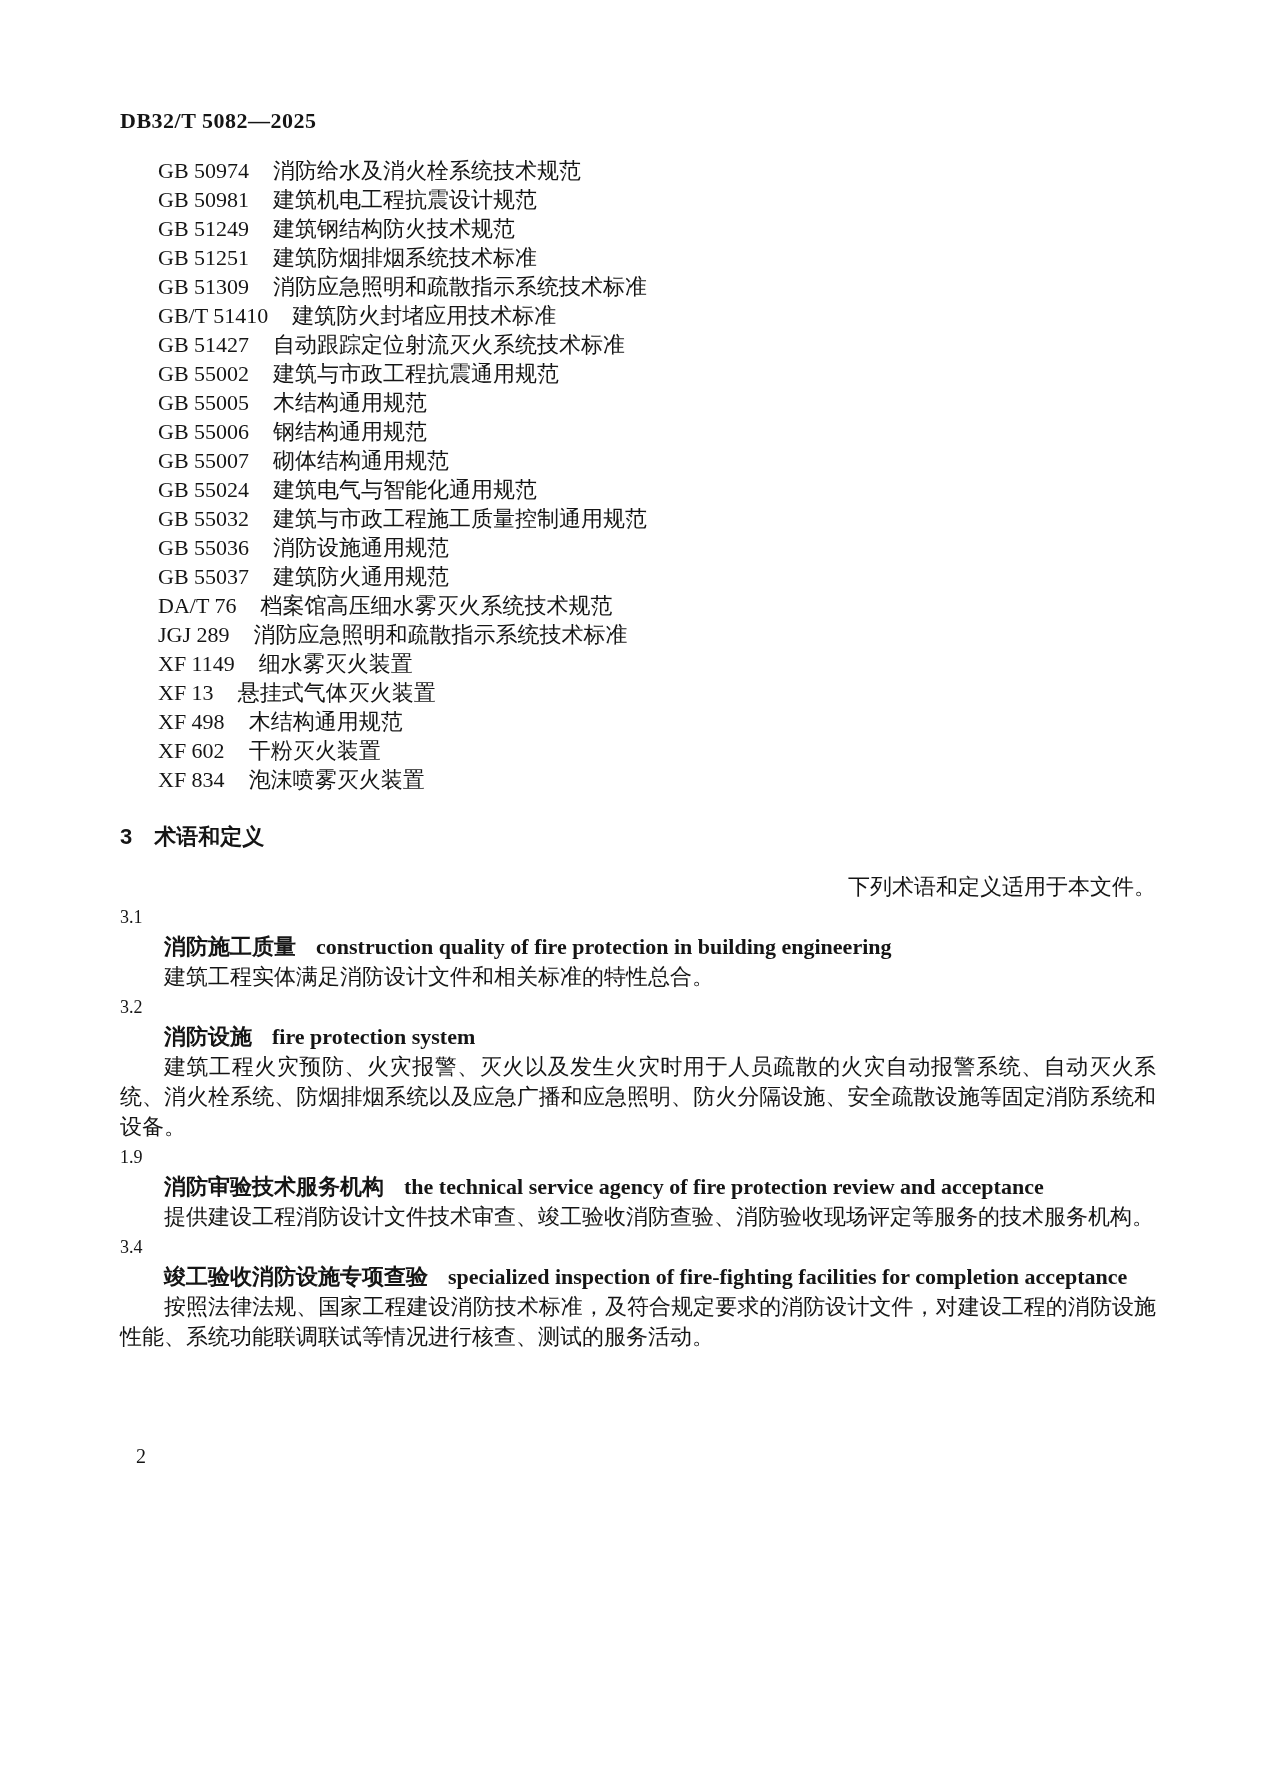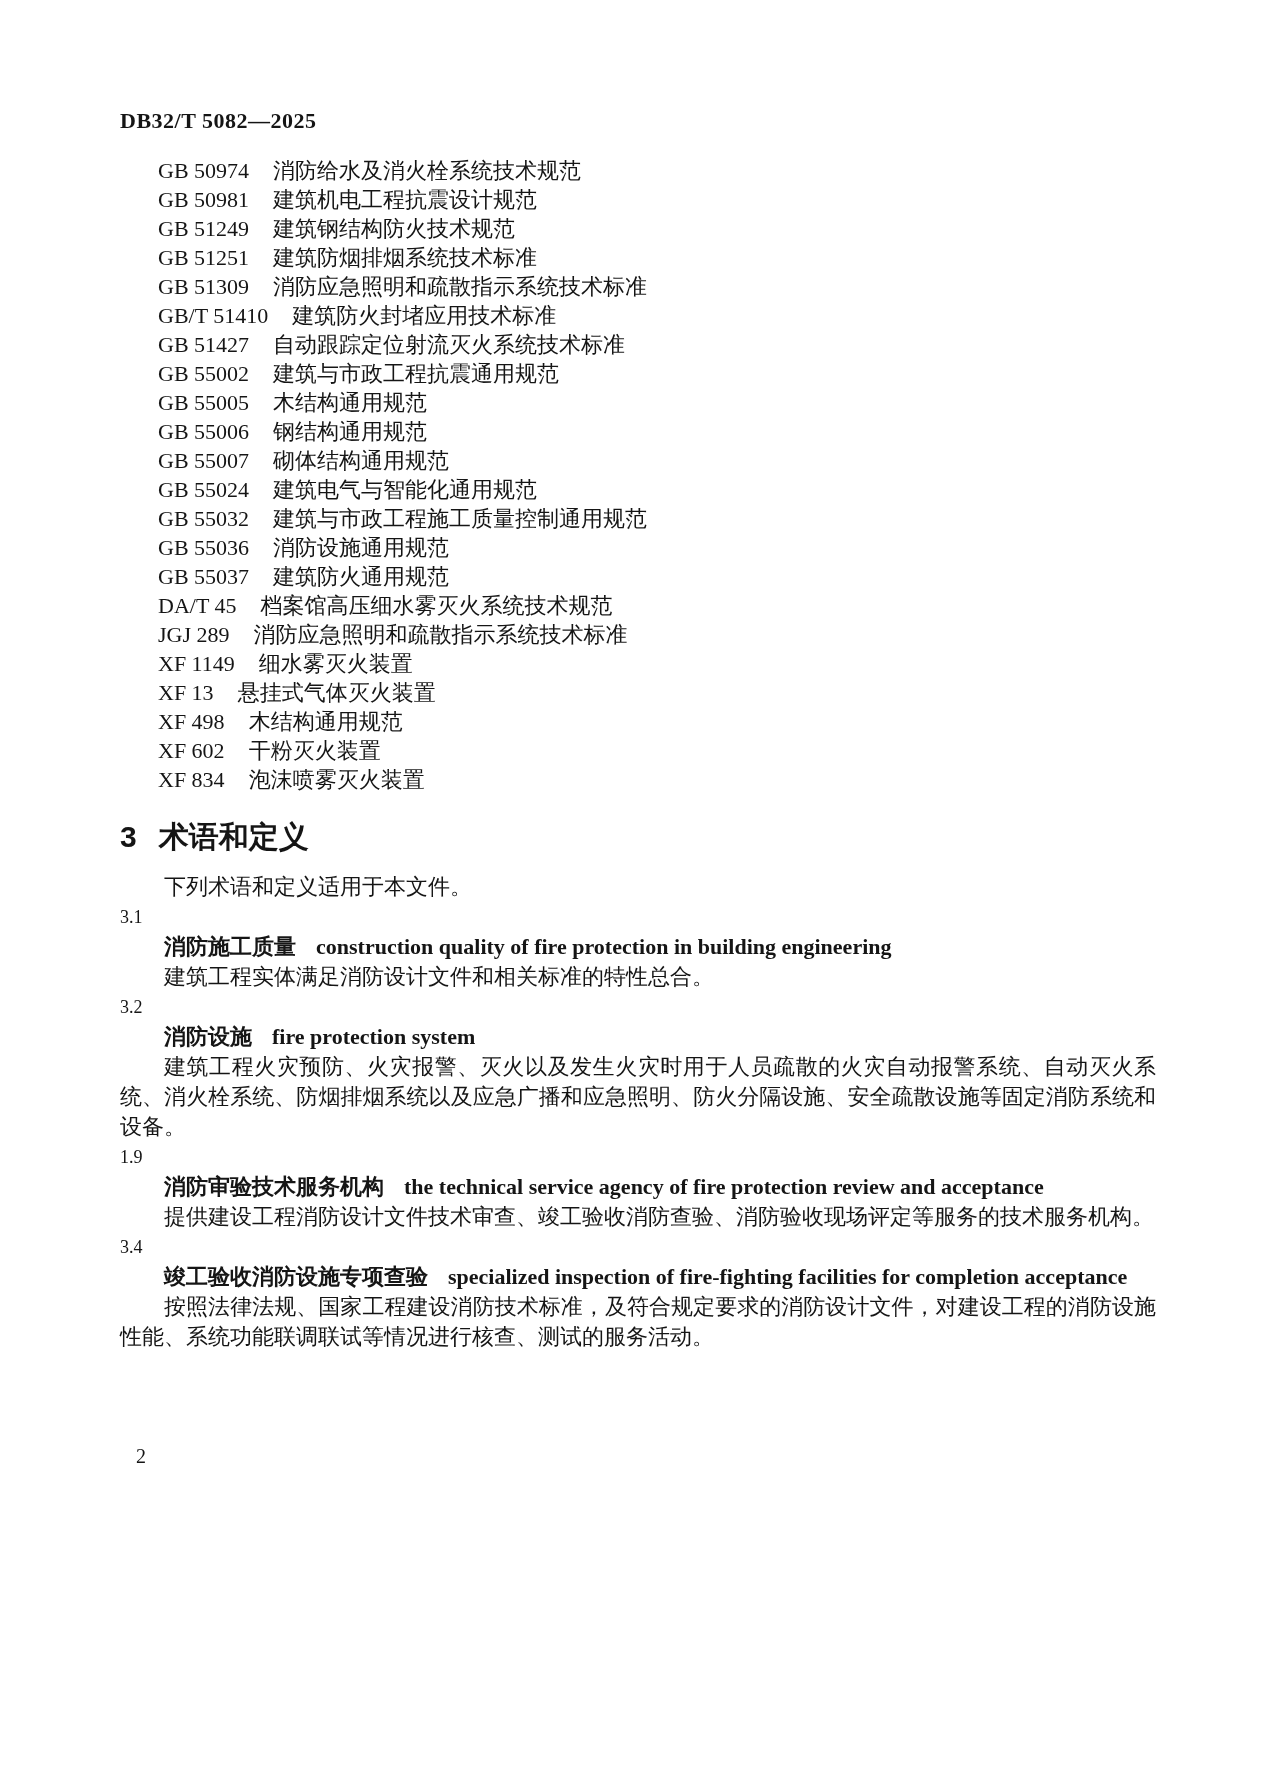--- a/index.html
+++ b/index.html
@@ -34,30 +34,31 @@
     line-height: 29px;
     white-space: nowrap;
   }
   .ref-code {
     display: inline-block;
     margin-right: 24px;
   }
   .section-heading {
     margin-top: 30px;
     font-family: "Liberation Sans", "DejaVu Sans", sans-serif;
-    font-size: 30px;
+    font-size: 22px;
     font-weight: 700;
     line-height: 26px;
   }
   .sec-num { margin-right: 22px; }
   .intro {
     margin-top: 22px;
     font-size: 22px;
     line-height: 30px;
     text-indent: 2em;
+    text-align: right;
   }
   .terms { margin-top: 0; }
   .term-id {
     font-size: 18px;
     line-height: 30px;
     font-family: "Liberation Serif", "DejaVu Serif", serif;
   }
   .term-name {
     font-size: 22px;
     line-height: 30px;
@@ -152,21 +153,21 @@
 
       <p class="ref-line">
         <span class="ref-code">GB 55036</span><span class="ref-title">消防设施通用规范</span>
       </p>
 
       <p class="ref-line">
         <span class="ref-code">GB 55037</span><span class="ref-title">建筑防火通用规范</span>
       </p>
 
       <p class="ref-line">
-        <span class="ref-code">DA/T 45</span><span class="ref-title">档案馆高压细水雾灭火系统技术规范</span>
+        <span class="ref-code">DA/T 76</span><span class="ref-title">档案馆高压细水雾灭火系统技术规范</span>
       </p>
 
       <p class="ref-line">
         <span class="ref-code">JGJ 289</span><span class="ref-title">消防应急照明和疏散指示系统技术标准</span>
       </p>
 
       <p class="ref-line">
         <span class="ref-code">XF 1149</span><span class="ref-title">细水雾灭火装置</span>
       </p>
 

